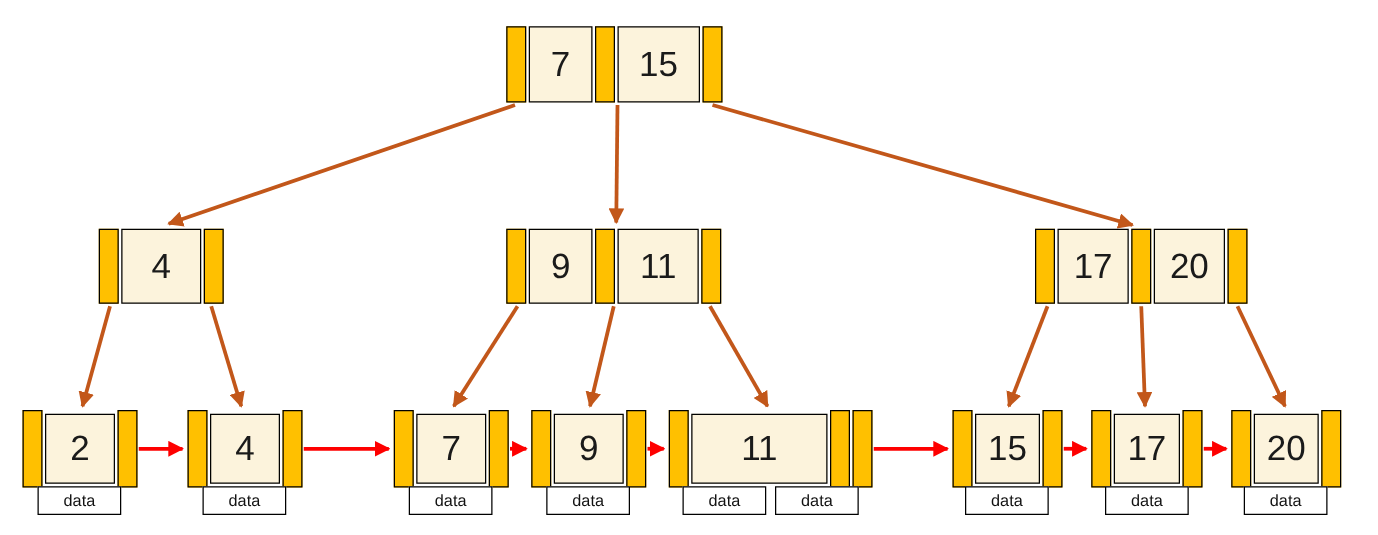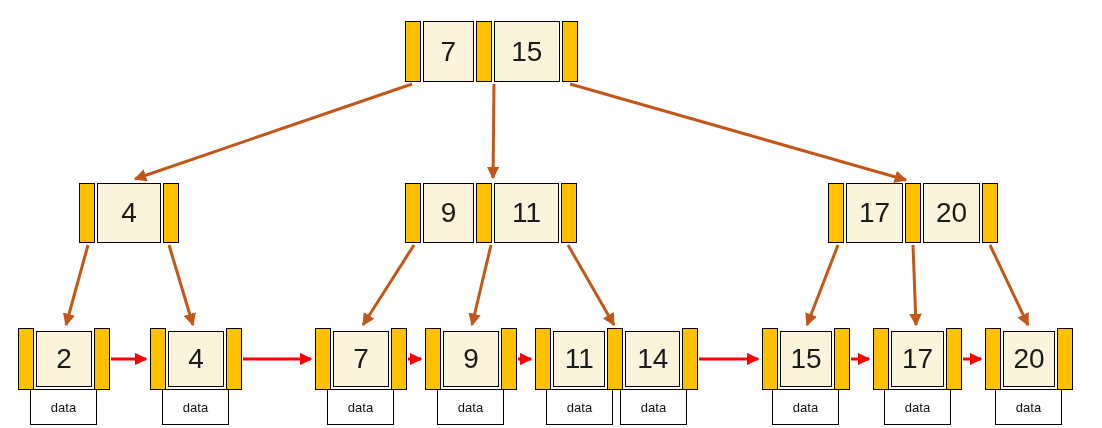--- a/index.html
+++ b/index.html
@@ -56,21 +56,21 @@
     height: 56px;
     align-items: center;
     width: 100%;
   }
   .node.leaf .cell.ptr { height: 62px; }
   .node.leaf .cell.key { height: 56px; }
   .data-box {
     position: absolute;
     top: 58px;
     width: 67px;
-    height: 36px;
+    height: 23px;
     box-sizing: border-box;
     background: var(--data-box, #ffffff);
     border: 1.5px solid var(--cell-border, #000000);
     display: flex;
     align-items: center;
     justify-content: center;
     font-size: 13px;
     color: #111;
     z-index: 2;
   }
@@ -178,21 +178,20 @@
       <div class="cell ptr"></div>
     </div>
     <div class="data-box" style="left:12px;">data</div>
   </div>
 
   <div class="leaf-wrap" style="left:535px; top:331px; width:163px;">
     <div class="node leaf">
       <div class="cell ptr"></div>
       <div class="cell key">11</div>
       <div class="cell ptr"></div>
-      <div class="cell key">14</div>
       <div class="cell ptr"></div>
     </div>
     <div class="data-box" style="left:11px;">data</div>
     <div class="data-box" style="left:85px;">data</div>
   </div>
 
   <div class="leaf-wrap" style="left:762px; top:331px; width:88px;">
     <div class="node leaf">
       <div class="cell ptr"></div>
       <div class="cell key">15</div>

